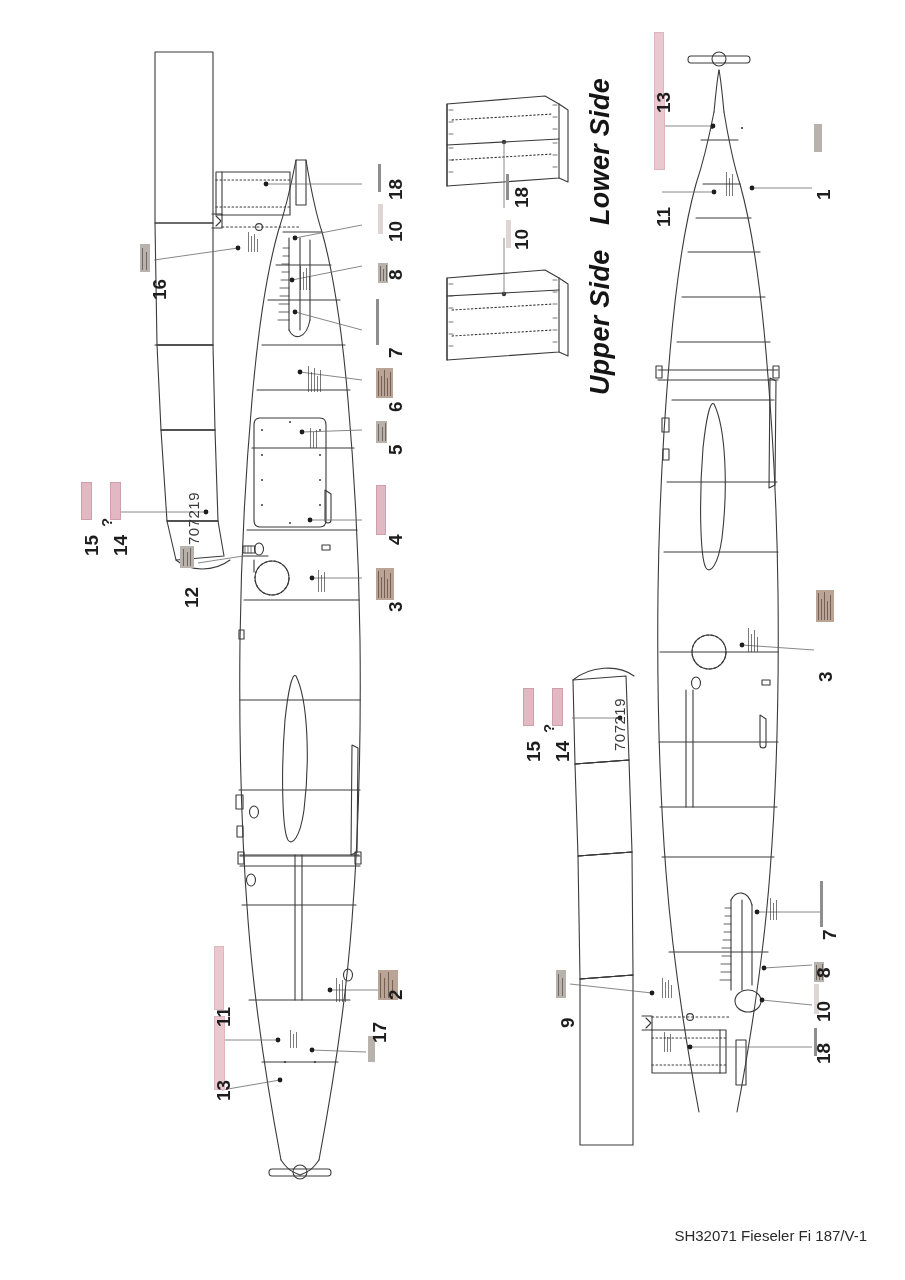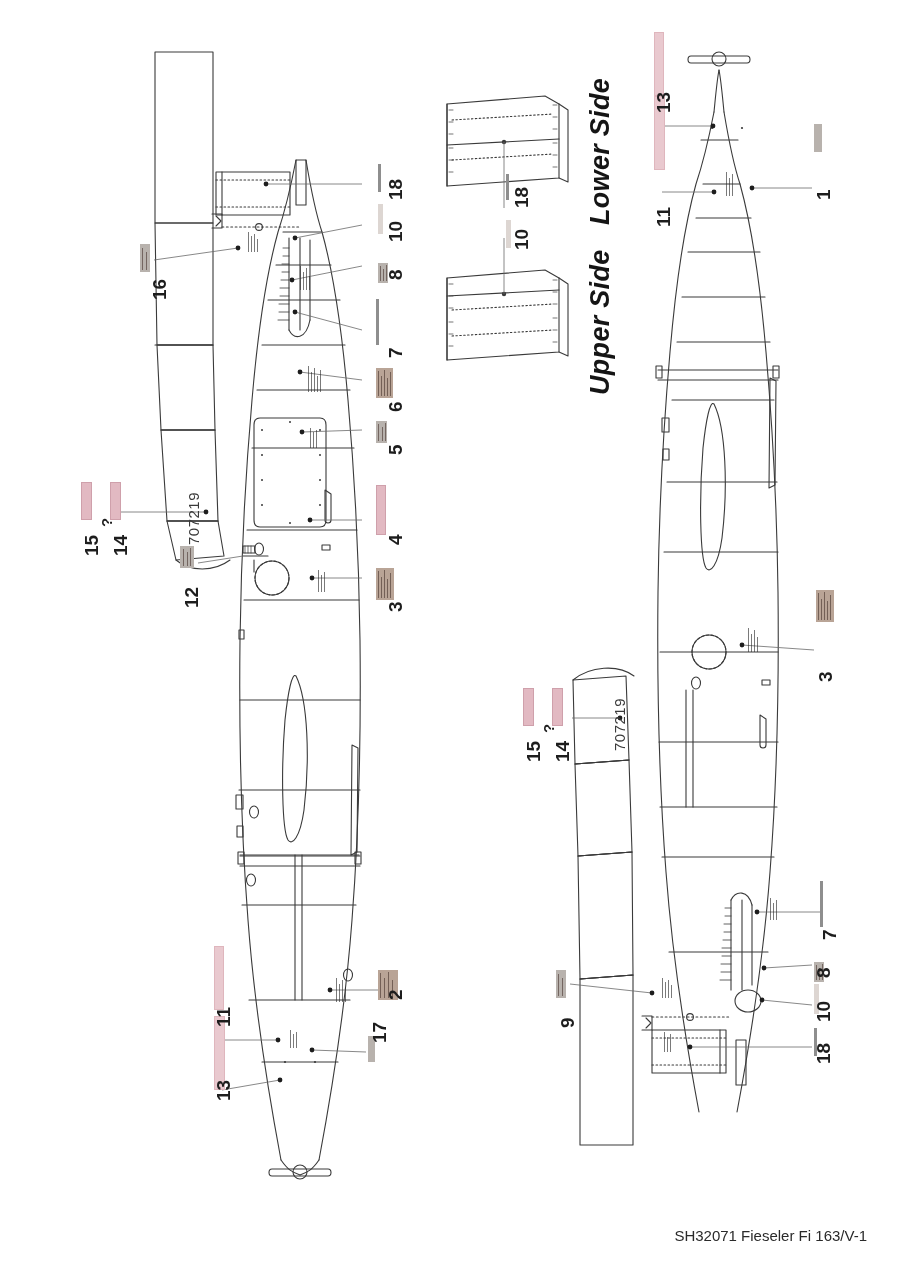--- a/index.html
+++ b/index.html
@@ -745,15 +745,15 @@
 
   <div class="callout-num" style="left:512px; top:208px;">18</div>
   <div class="callout-num" style="left:512px; top:250px;">10</div>
 
   <div class="side-label" style="left:585px; top:225px;">Lower Side</div>
   <div class="side-label" style="left:585px; top:395px;">Upper Side</div>
 
   <div class="serial" style="left:185px; top:545px;">707219</div>
   <div class="serial" style="left:611px; top:751px;">707219</div>
 
-  <div class="footer">SH32071 Fieseler Fi 163/V-1</div>
+  <div class="footer">SH32071 Fieseler Fi 187/V-1</div>
 
 </div>
 
 </body></html>

